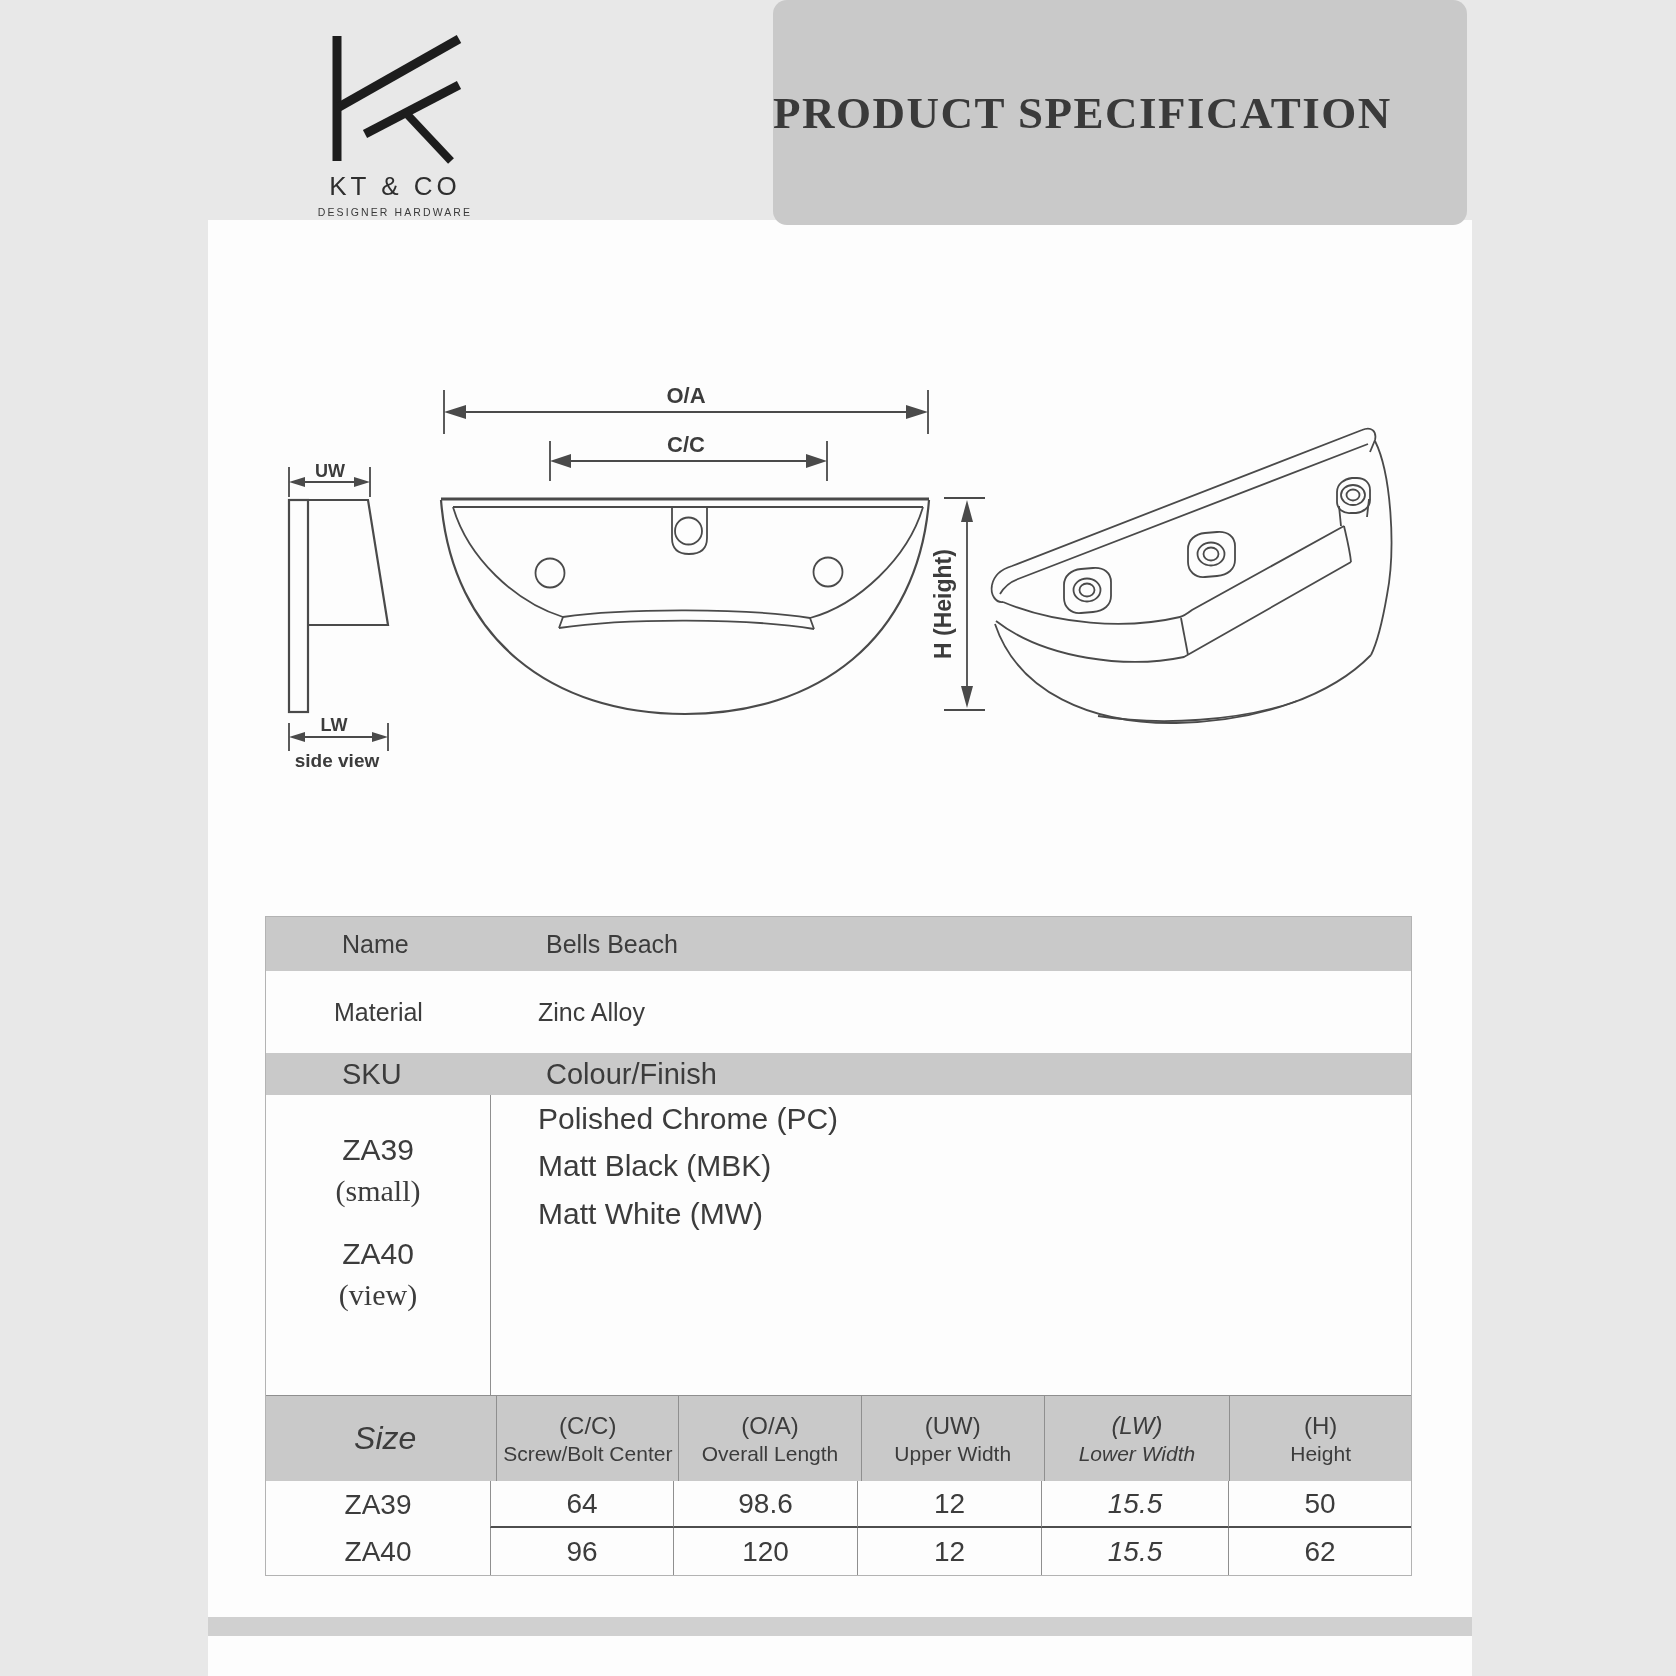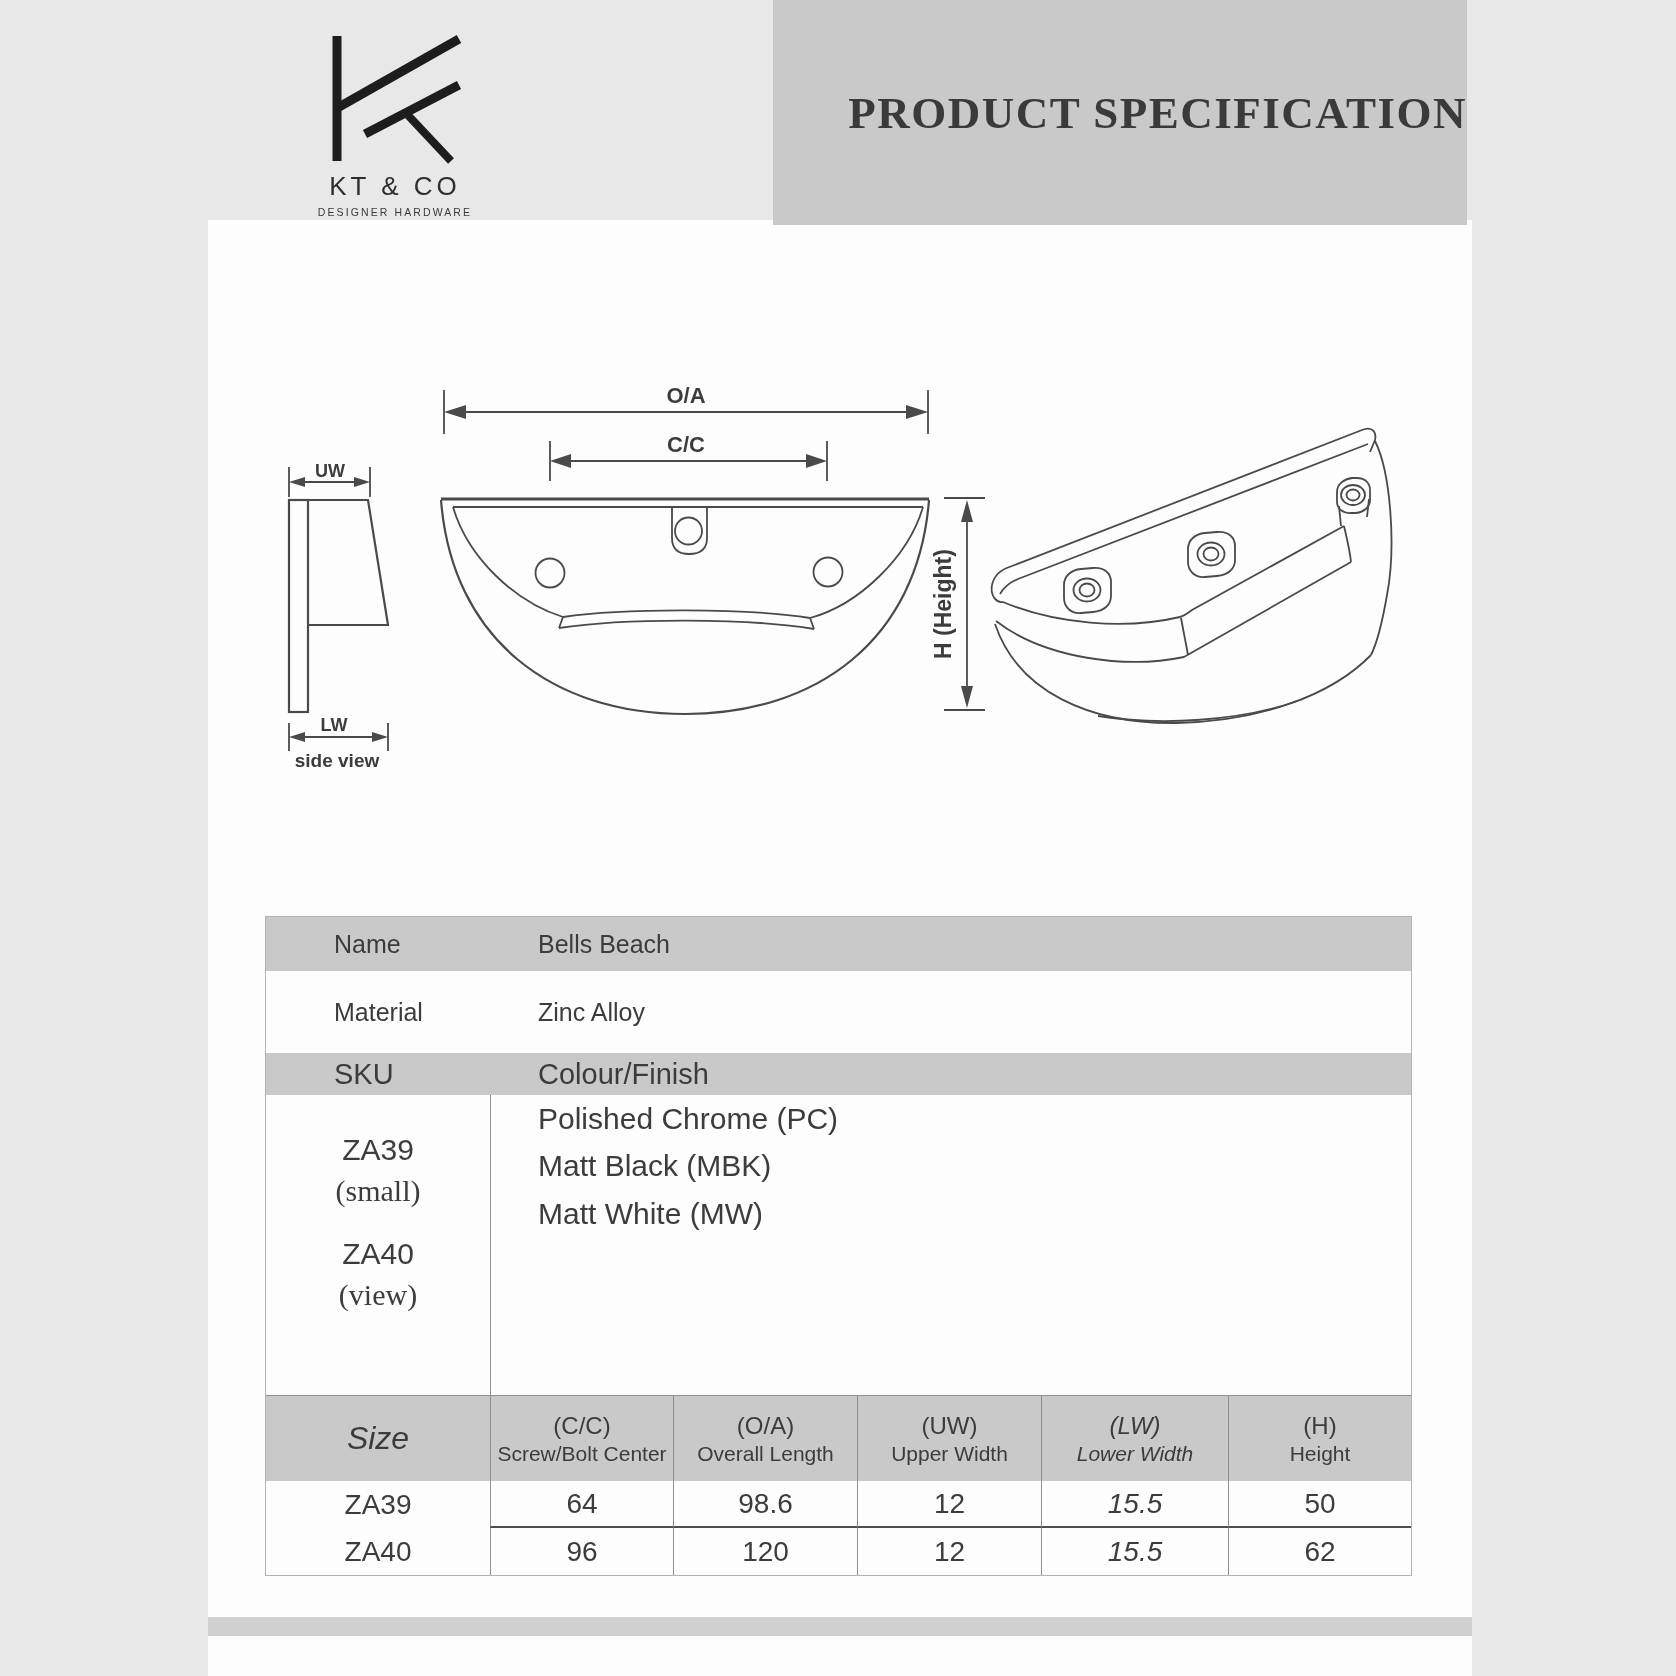--- a/index.html
+++ b/index.html
@@ -1,34 +1,34 @@
 <!DOCTYPE html>
 <html><head>
 <meta charset="utf-8">
 <style>
   html,body{margin:0;padding:0;background:#e8e8e8;}
   .canvas{position:relative;width:1676px;height:1676px;background:#e8e8e8;overflow:hidden;
           font-family:"Liberation Sans",sans-serif;color:#3c3c3c;}
   .page{position:absolute;left:208px;top:220px;width:1264px;height:1456px;background:#fdfdfd;}
   .header-box{position:absolute;left:773px;top:0;width:694px;height:225px;background:#c9c9c9;
-              display:flex;align-items:center;justify-content:flex-end;}
+              display:flex;align-items:center;justify-content:flex-start;border-radius:14px;}
   .header-box h1{margin:0;font-family:"Liberation Serif",serif;font-weight:700;font-size:45px;
                  letter-spacing:1.5px;color:#3a3a3a;white-space:nowrap;}
   
   .logo{position:absolute;left:315px;top:30px;width:160px;height:190px;text-align:center;}
   .logo svg{display:block;margin:0 auto;}
   .logo-name{font-size:26px;letter-spacing:4px;color:#2e2e2e;margin-top:6px;white-space:nowrap;}
   .logo-tag{font-size:10.5px;letter-spacing:2.1px;color:#3a3a3a;margin-top:4px;white-space:nowrap;}
   
   .drawing{position:absolute;left:250px;top:355px;}
   .drawing text{font-family:"Liberation Sans",sans-serif;fill:#3c3c3c;font-weight:700;}
   
   .spec{position:absolute;left:265px;top:916px;width:1145px;border:1px solid #b3b3b3;box-sizing:content-box;background:#fdfdfd;}
   .row{display:flex;box-sizing:border-box;width:1145px;}
-  .gray{background:#c9c9c9;}
+  .gray{background:#c9c9c9;padding-left:8px;}
   .r-name{height:54px;align-items:center;}
   .r-mat{height:82px;align-items:center;}
   .r-sku{height:42px;align-items:center;}
   .cell-label{width:272px;padding-left:68px;box-sizing:border-box;font-size:25px;}
   .cell-value{flex:1;font-size:25px;}
   .r-sku .cell-label,.r-sku .cell-value{font-size:29px;}
   .r-body{height:300px;}
   .sku-col{width:224px;box-sizing:border-box;display:flex;flex-direction:column;align-items:center;padding-top:36px;}
   .fin-col{flex:1;box-sizing:border-box;border-left:1px solid #8f8f8f;padding-left:47px;}
   .sku-code{font-size:30px;line-height:38px;}

